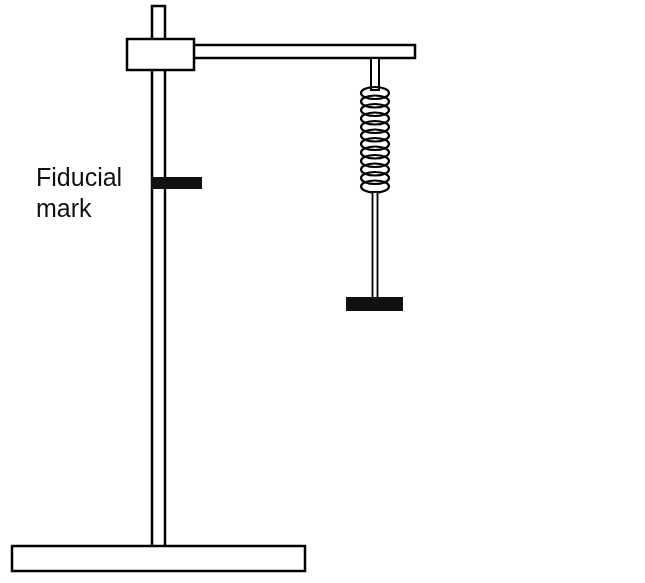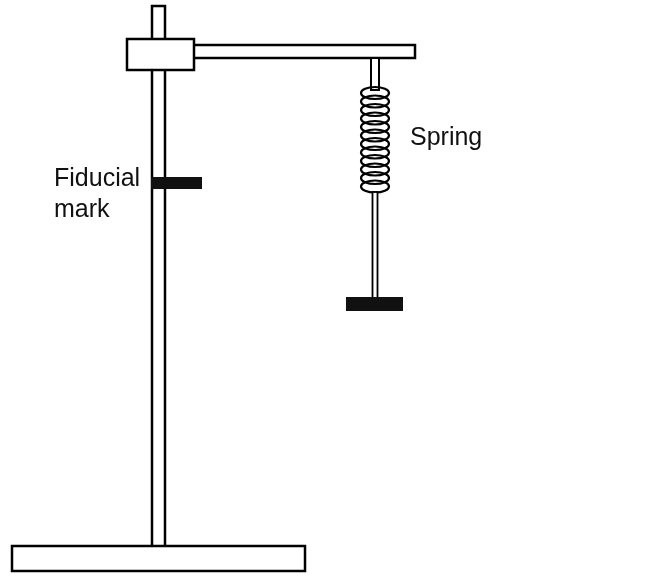--- a/index.html
+++ b/index.html
@@ -25,21 +25,21 @@
     color: #111111;
     font-size: 25px;
     line-height: 1.25;
     white-space: nowrap;
     user-select: none;
   }
   .label.wrap {
     white-space: normal;
   }
   #label-fiducial {
-    left: 54px;
+    left: 36px;
     top: 162px;
     width: 118px;
   }
   #label-spring {
     left: 410px;
     top: 121px;
   }
   #label-mass {
     left: 429px;
     top: 287px;
@@ -79,16 +79,15 @@
 
     <rect x="372.5" y="192" width="5" height="108" fill="#ffffff" stroke="#000000" stroke-width="1.8"></rect>
 
     <rect x="346" y="297" width="57" height="14" fill="#111111"></rect>
 
     <rect x="151" y="177" width="51" height="12" fill="#111111"></rect>
   </svg>
 
   <div id="label-fiducial" class="label wrap">Fiducial mark</div>
 
-  <div id="label-spring" class="label">Spring</div>
 
 
 </div>
 
 </body></html>

